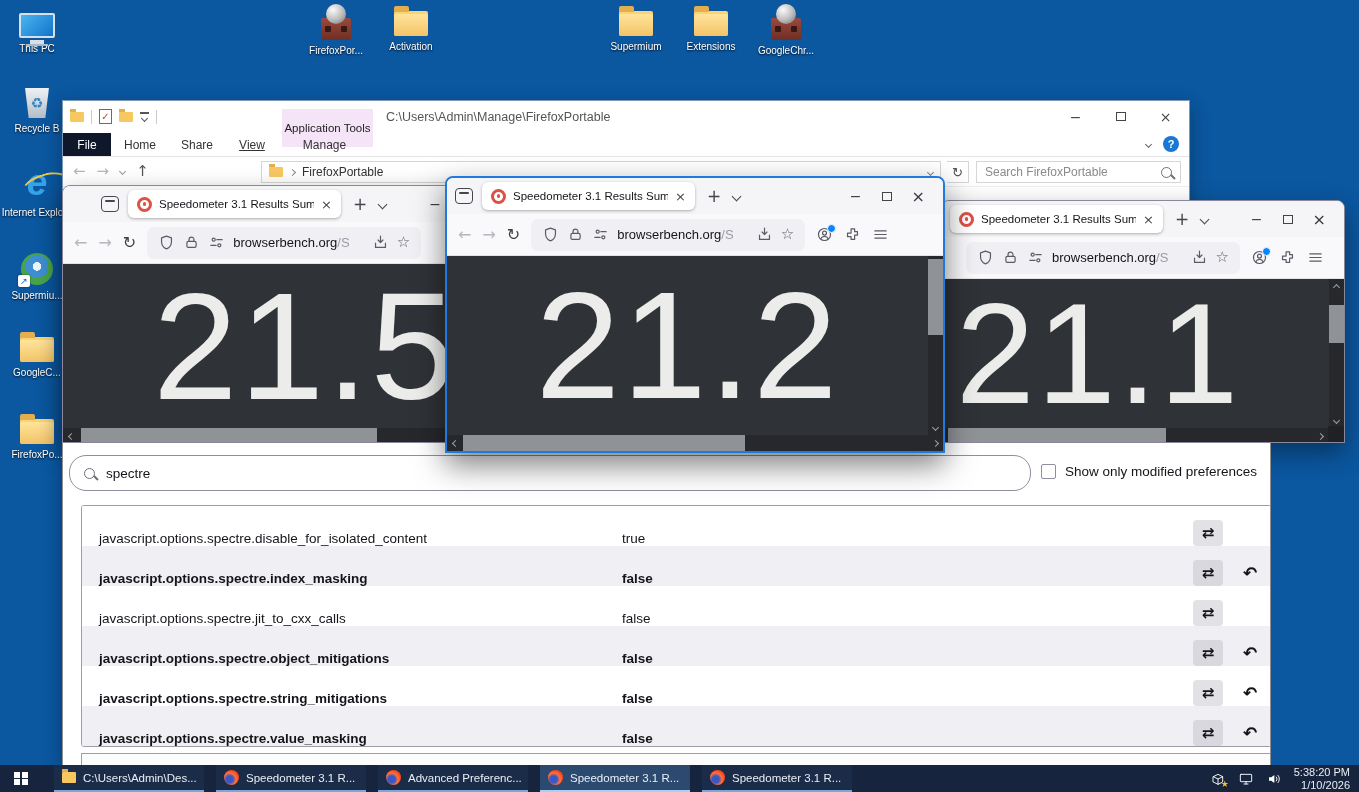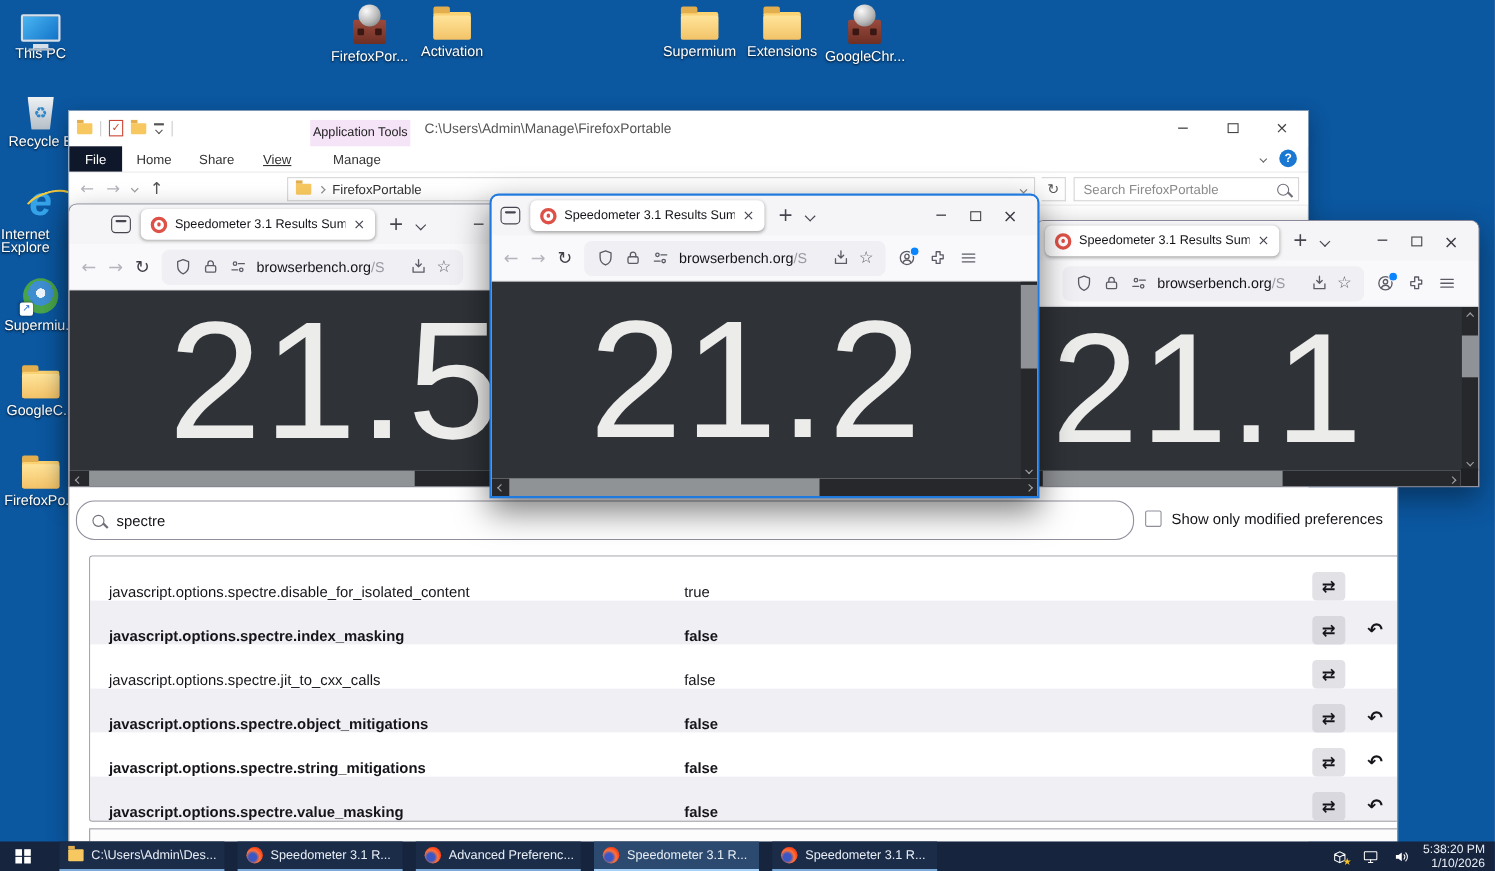--- a/index.html
+++ b/index.html
@@ -2,21 +2,21 @@
 <html><head>
 <meta charset="utf-8">
 <style>
   * { margin:0; padding:0; box-sizing:border-box; }
   html,body { width:1359px; height:792px; overflow:hidden; }
   body { position:relative; background:#0b57a0; font-family:"Liberation Sans","DejaVu Sans",sans-serif; }
   .glyph { font-family:"DejaVu Sans",sans-serif; }
 
   
   .dicon { position:absolute; width:74px; display:flex; flex-direction:column; align-items:center; gap:5px; }
-  .dlabel { font-size:13px; color:#fff; text-shadow:0 1px 2px rgba(0,0,0,.9); text-align:left; line-height:12px; max-width:72px; }
+  .dlabel { font-size:10px; color:#fff; text-shadow:0 1px 2px rgba(0,0,0,.9); text-align:left; line-height:12px; max-width:72px; }
   .ic-folder { width:34px; height:25px; background:linear-gradient(#fcd575,#eeb859); border-radius:2px; position:relative; margin-top:7px; }
   .ic-folder::before { content:""; position:absolute; top:-5px; left:0; width:15px; height:6px; background:#e3ae4d; border-radius:2px 2px 0 0; }
   .ic-folder::after { content:""; position:absolute; left:0; top:3px; right:0; bottom:0; background:linear-gradient(#ffe49a,#f3c368); border-radius:2px; }
   .ic-package { width:30px; height:22px; background:linear-gradient(#9a4a3c,#6e2f25); border-radius:2px; position:relative; margin-top:14px; }
   .ic-package::before { content:""; position:absolute; top:-14px; left:5px; width:20px; height:20px; border-radius:50%; background:radial-gradient(circle at 35% 30%,#fafafa,#b9b9b9 55%,#6e6e6e); }
   .ic-package::after { content:""; position:absolute; left:4px; top:8px; width:6px; height:6px; background:#3a1712; border-radius:1px; box-shadow:16px 0 0 #3a1712; }
   .ic-pc { width:36px; height:25px; border:2px solid #d7dfe8; background:linear-gradient(135deg,#4ab6f2,#1273c9); border-radius:2px; position:relative; margin-top:7px; }
   .ic-pc::after { content:""; position:absolute; bottom:-8px; left:9px; width:14px; height:4px; background:#d7dfe8; box-shadow:-5px 3px 0 -1px #aeb9c4, 5px 3px 0 -1px #aeb9c4; }
   .ic-recycle { width:26px; height:30px; margin-top:4px; background:linear-gradient(#eef2f5,#b4bdc6); clip-path:polygon(4% 0,96% 0,82% 100%,18% 100%); display:flex; align-items:center; justify-content:center; color:#2f86c9; font-size:14px; }
   .ic-ie { height:36px; font-size:37px; line-height:33px; color:#35a3e8; font-weight:bold; font-style:italic; position:relative; }
@@ -37,21 +37,21 @@
   
   #explorer { position:absolute; left:62px; top:100px; width:1128px; height:666px; background:#fff; border:1px solid #7d99b8; box-shadow:0 6px 18px rgba(0,0,0,.3); }
   .ex-titlebar { position:relative; height:32px; background:#fff; }
   .qat { position:absolute; left:7px; top:8px; display:flex; align-items:center; gap:7px; color:#555; }
   .folder-xs { width:14px; height:10px; background:#f7c860; border-radius:1px; position:relative; flex:none; }
   .folder-xs::before { content:""; position:absolute; top:-3px; left:0; width:6px; height:3px; background:#e3ae4d; }
   .qsep { width:1px; height:14px; background:#ccc; }
   .checkdoc { width:13px; height:15px; background:#fff; border:1px solid #cc4433; color:#cc4433; font-size:10px; line-height:13px; text-align:center; }
   .qatc { display:flex; flex-direction:column; align-items:center; gap:2px; color:#555; }
   .qatc i { display:block; width:9px; height:1.6px; background:#555; }
-  .apptools { position:absolute; left:219px; top:8px; width:91px; height:24px; background:#f5e4f7; color:#222; font-size:11.5px; display:flex; align-items:center; justify-content:center; }
+  .apptools { position:absolute; left:219px; top:8px; width:91px; height:38px; background:#f5e4f7; color:#222; font-size:11.5px; display:flex; align-items:center; justify-content:center; }
   .ex-title { position:absolute; left:323px; top:9px; font-size:12.5px; color:#555; white-space:nowrap; }
   .wbtns { position:absolute; right:1px; top:1px; display:flex; }
   .wbtn { width:45px; height:29px; display:flex; align-items:center; justify-content:center; color:#444; font-size:14px; }
   .maxbox { width:10px; height:9px; border:1.2px solid #444; display:inline-block; }
   .ex-tabs { height:24px; border-bottom:1px solid #e4e4e4; display:flex; position:relative; font-size:12px; }
   .ex-tab { display:flex; align-items:center; justify-content:center; color:#333; }
   .ex-tab.file { width:48px; background:#0f172a; color:#fff; }
   .ex-tabs .w58 { width:58px; } .ex-tabs .w56 { width:56px; } .ex-tabs .w54 { width:54px;text-decoration:underline; } .ex-tabs .w91 { width:91px; }
   .ex-helpzone { position:absolute; right:10px; top:3px; display:flex; gap:12px; align-items:center; color:#666; }
   .helpbtn { width:16px; height:16px; border-radius:50%; background:#1a77d2; color:#fff; font-size:11px; font-weight:bold; display:flex; align-items:center; justify-content:center; }

